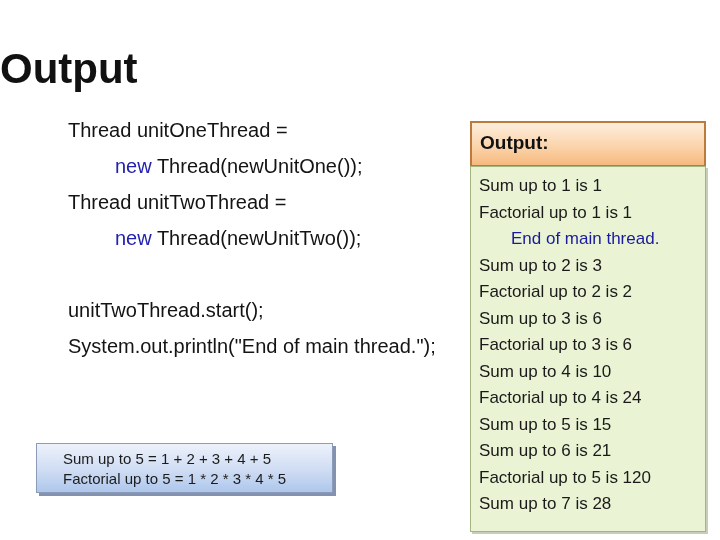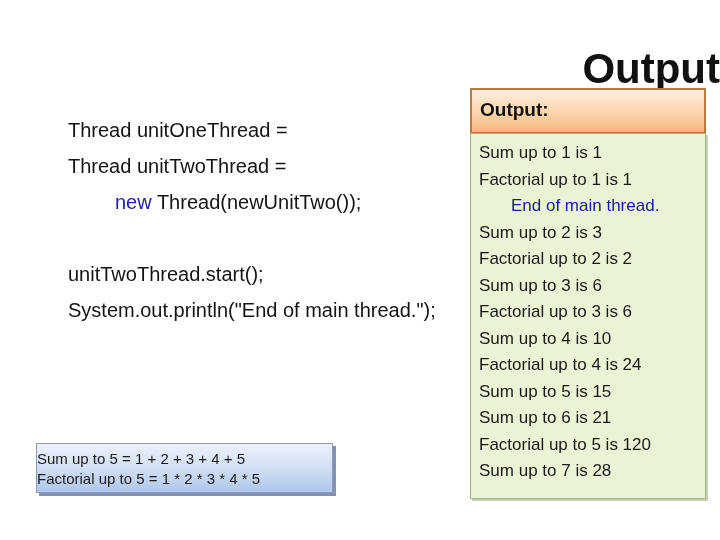--- a/index.html
+++ b/index.html
@@ -2,44 +2,44 @@
 <html style="--keyword-blue: #2222ae; --output-blue: #1a1a9e; --header-border: #bd7a3d; --header-grad-top: #fdeedd; --header-grad-mid: #fbd4ac; --header-grad-bottom: #f6b97e; --console-green: #eaf4d4; --console-border: #a3b581; --note-border: #8c9cb8; --note-grad-top: #edf2fb; --note-grad-mid: #cfdcf3; --note-grad-bottom: #aec7ec;"><head>
 <meta charset="utf-8">
 <style>
   html,body{margin:0;padding:0;background:#fff;}
   .slide{
     position:relative;width:720px;height:540px;background:#ffffff;overflow:hidden;
     font-family:"Liberation Sans",sans-serif;color:#111;
   }
   .title{
     position:absolute;top:44px;left:0;width:720px;margin:0;
-    text-align:right;font-size:42px;font-weight:600;color:#111;
+    text-align:left;font-size:42px;font-weight:600;color:#111;
     letter-spacing:0px;line-height:50px;
   }
   
   .code-block{
     position:absolute;left:28px;top:112px;width:440px;
     font-size:20px;color:#141414;margin-left:40px;
   }
   .code-line{height:36px;line-height:36px;white-space:pre;}
   .code-line.indent{padding-left:47px;}
   .code-line.blank{height:36px;}
   .kw{color:var(--keyword-blue,#2222ae);}
   
   .note-box{
     position:absolute;left:36px;top:443px;width:297px;height:50px;
     box-sizing:border-box;
     border:1px solid var(--note-border,#8c9cb8);
     background:linear-gradient(to bottom,var(--note-grad-top,#edf2fb) 0%,var(--note-grad-mid,#cfdcf3) 55%,var(--note-grad-bottom,#aec7ec) 100%);
     box-shadow:3px 3px 0 rgba(90,110,150,0.75);
-    padding:5px 0;
+    padding:5px 26px;
   }
   .note-line{font-size:15px;line-height:20px;color:#1c1c1c;white-space:pre;}
   
-  .output-panel{position:absolute;left:470px;top:88px;width:204px;}
+  .output-panel{position:absolute;left:470px;top:121px;width:204px;}
   .output-header{
     box-sizing:border-box;width:236px;height:46px;
     border:2px solid var(--header-border,#bd7a3d);
     background:linear-gradient(to bottom,var(--header-grad-top,#fdeedd) 0%,var(--header-grad-mid,#fbd4ac) 55%,var(--header-grad-bottom,#f6b97e) 100%);
     box-shadow:0 2px 0 rgba(90,90,60,0.55);
     padding:9px 8px 0 8px;
   }
   .output-header span{font-size:19px;font-weight:bold;color:#111;}
   .output-body{
     box-sizing:border-box;width:236px;height:366px;margin-top:-1px;
@@ -52,20 +52,21 @@
   .output-line.blue{color:var(--output-blue,#1a1a9e);margin-left:32px;}
 </style>
 </head>
 <body>
 
 <div class="slide">
   <h1 class="title">Output</h1>
 
   <div class="code-block" id="code-block">
       <div class="code-line">Thread unitOneThread =</div>
+      <div class="code-line indent"><span class="kw">new</span> Thread(newUnitOne());</div>
       <div class="code-line">Thread unitTwoThread =</div>
       <div class="code-line indent"><span class="kw">new</span> Thread(newUnitTwo());</div>
       <div class="code-line blank"></div>
       <div class="code-line">unitTwoThread.start();</div>
       <div class="code-line">System.out.println("End of main thread.");</div>
     </div>
 
   <div class="note-box" id="note-box">
       <div class="note-line">Sum up to 5 = 1 + 2 + 3 + 4 + 5</div>
       <div class="note-line">Factorial up to 5 = 1 * 2 * 3 * 4 * 5</div>

